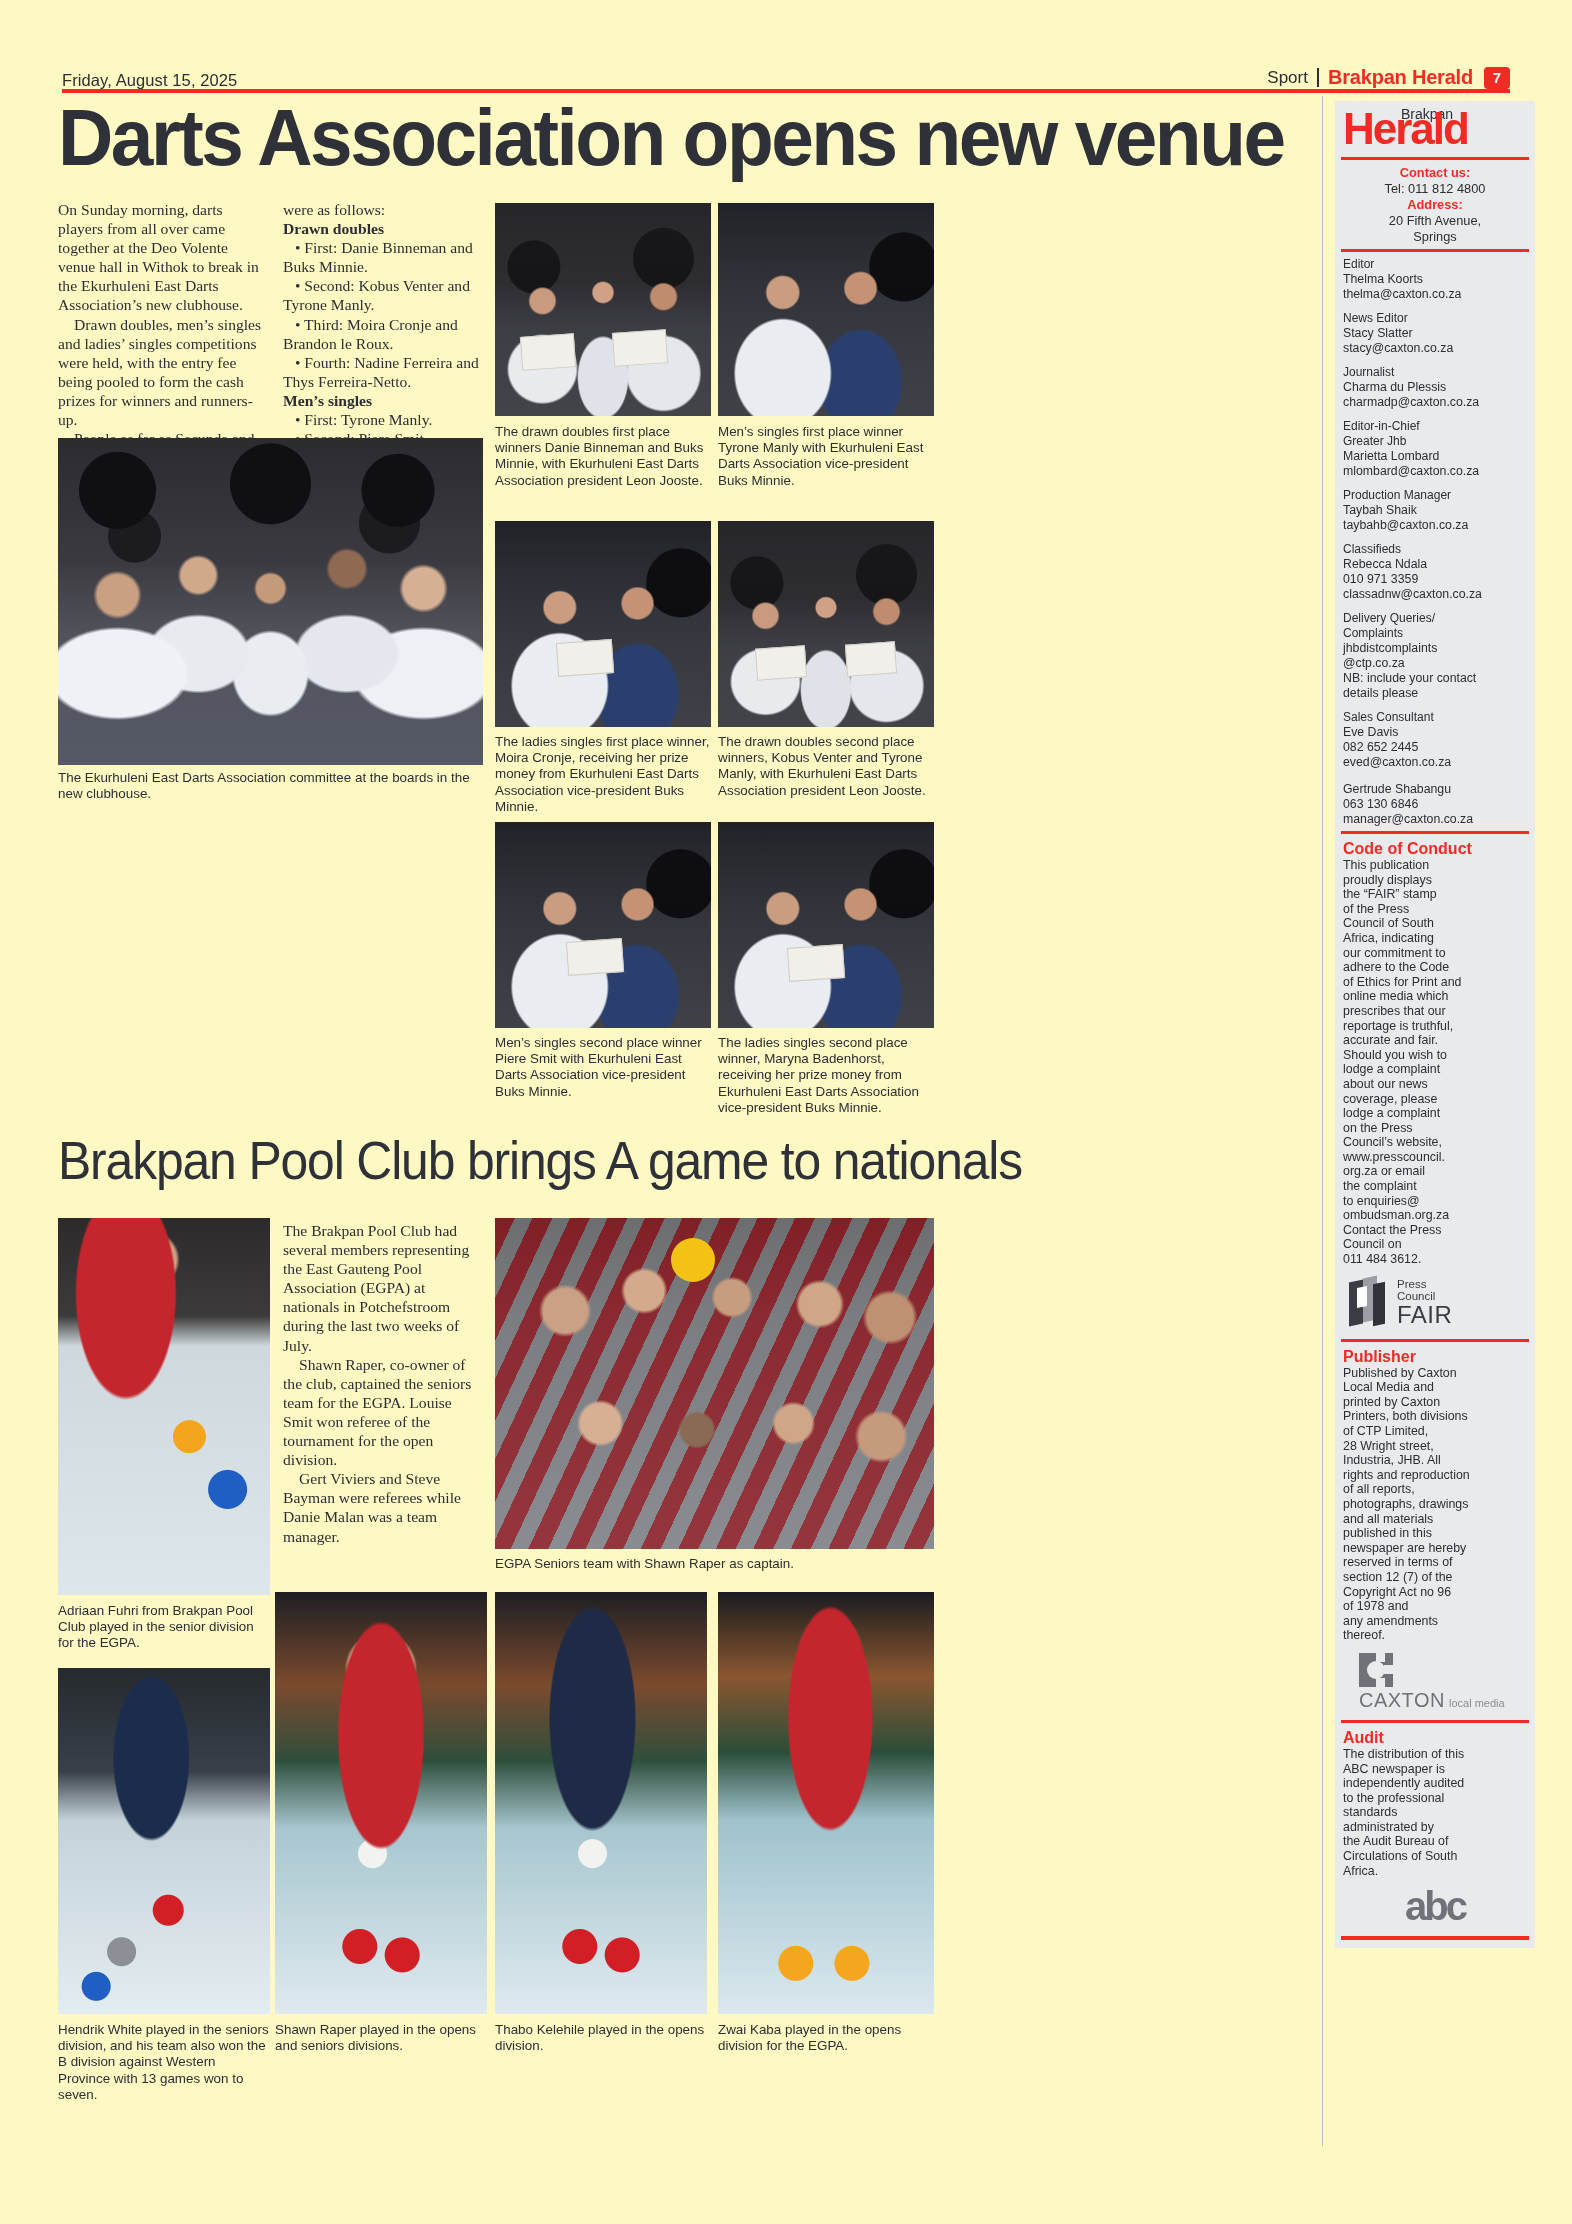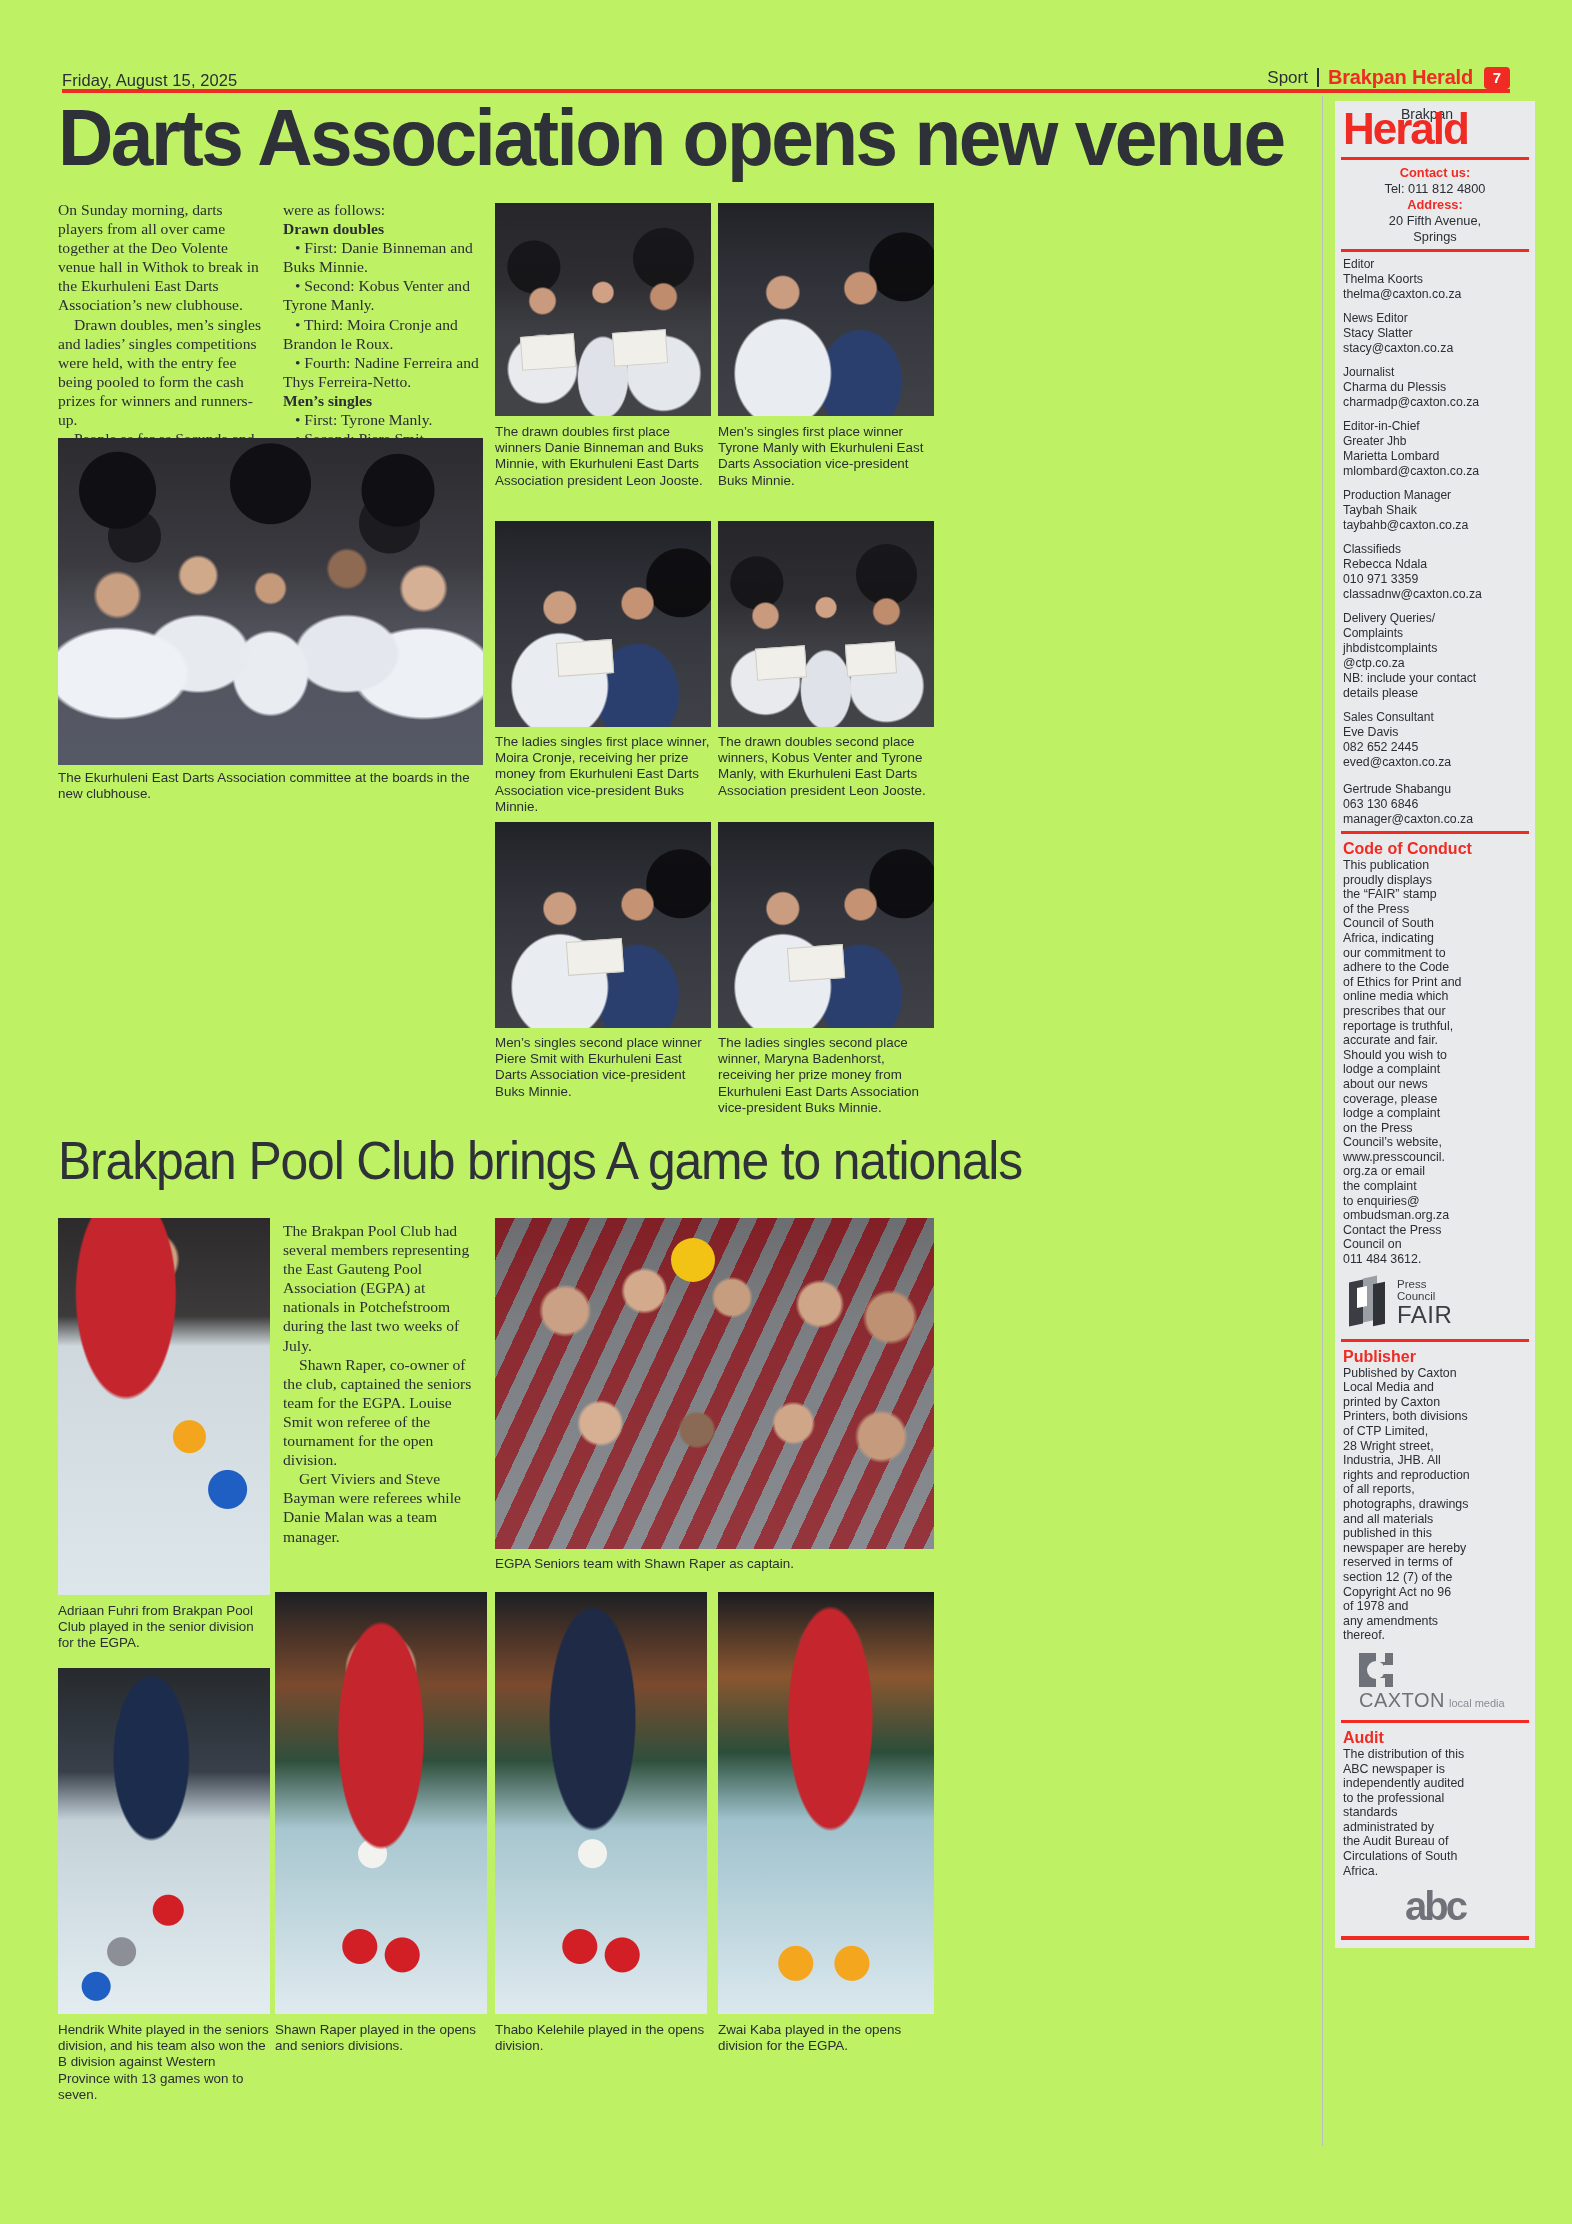--- a/index.html
+++ b/index.html
@@ -8,21 +8,21 @@
     height: 2224px;
     background: #ffffff;
     font-family: "Liberation Sans", sans-serif;
     color: #2b2e34;
     overflow: hidden;
   }
   .page {
     position: relative;
     width: 1572px;
     height: 2224px;
-    background: #bef264;
+    background: #fef9c3;
     padding: 0;
   }
 
   
   .masthead {
     position: absolute;
     left: 62px; top: 56px;
     width: 1448px;
     height: 34px;
     display: flex;

